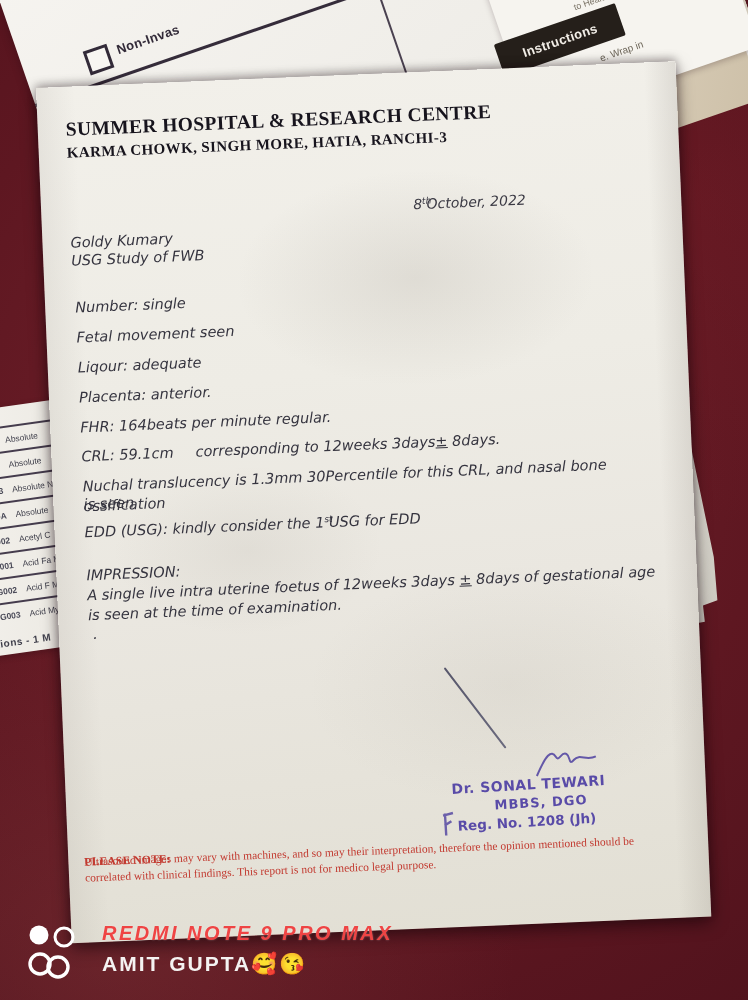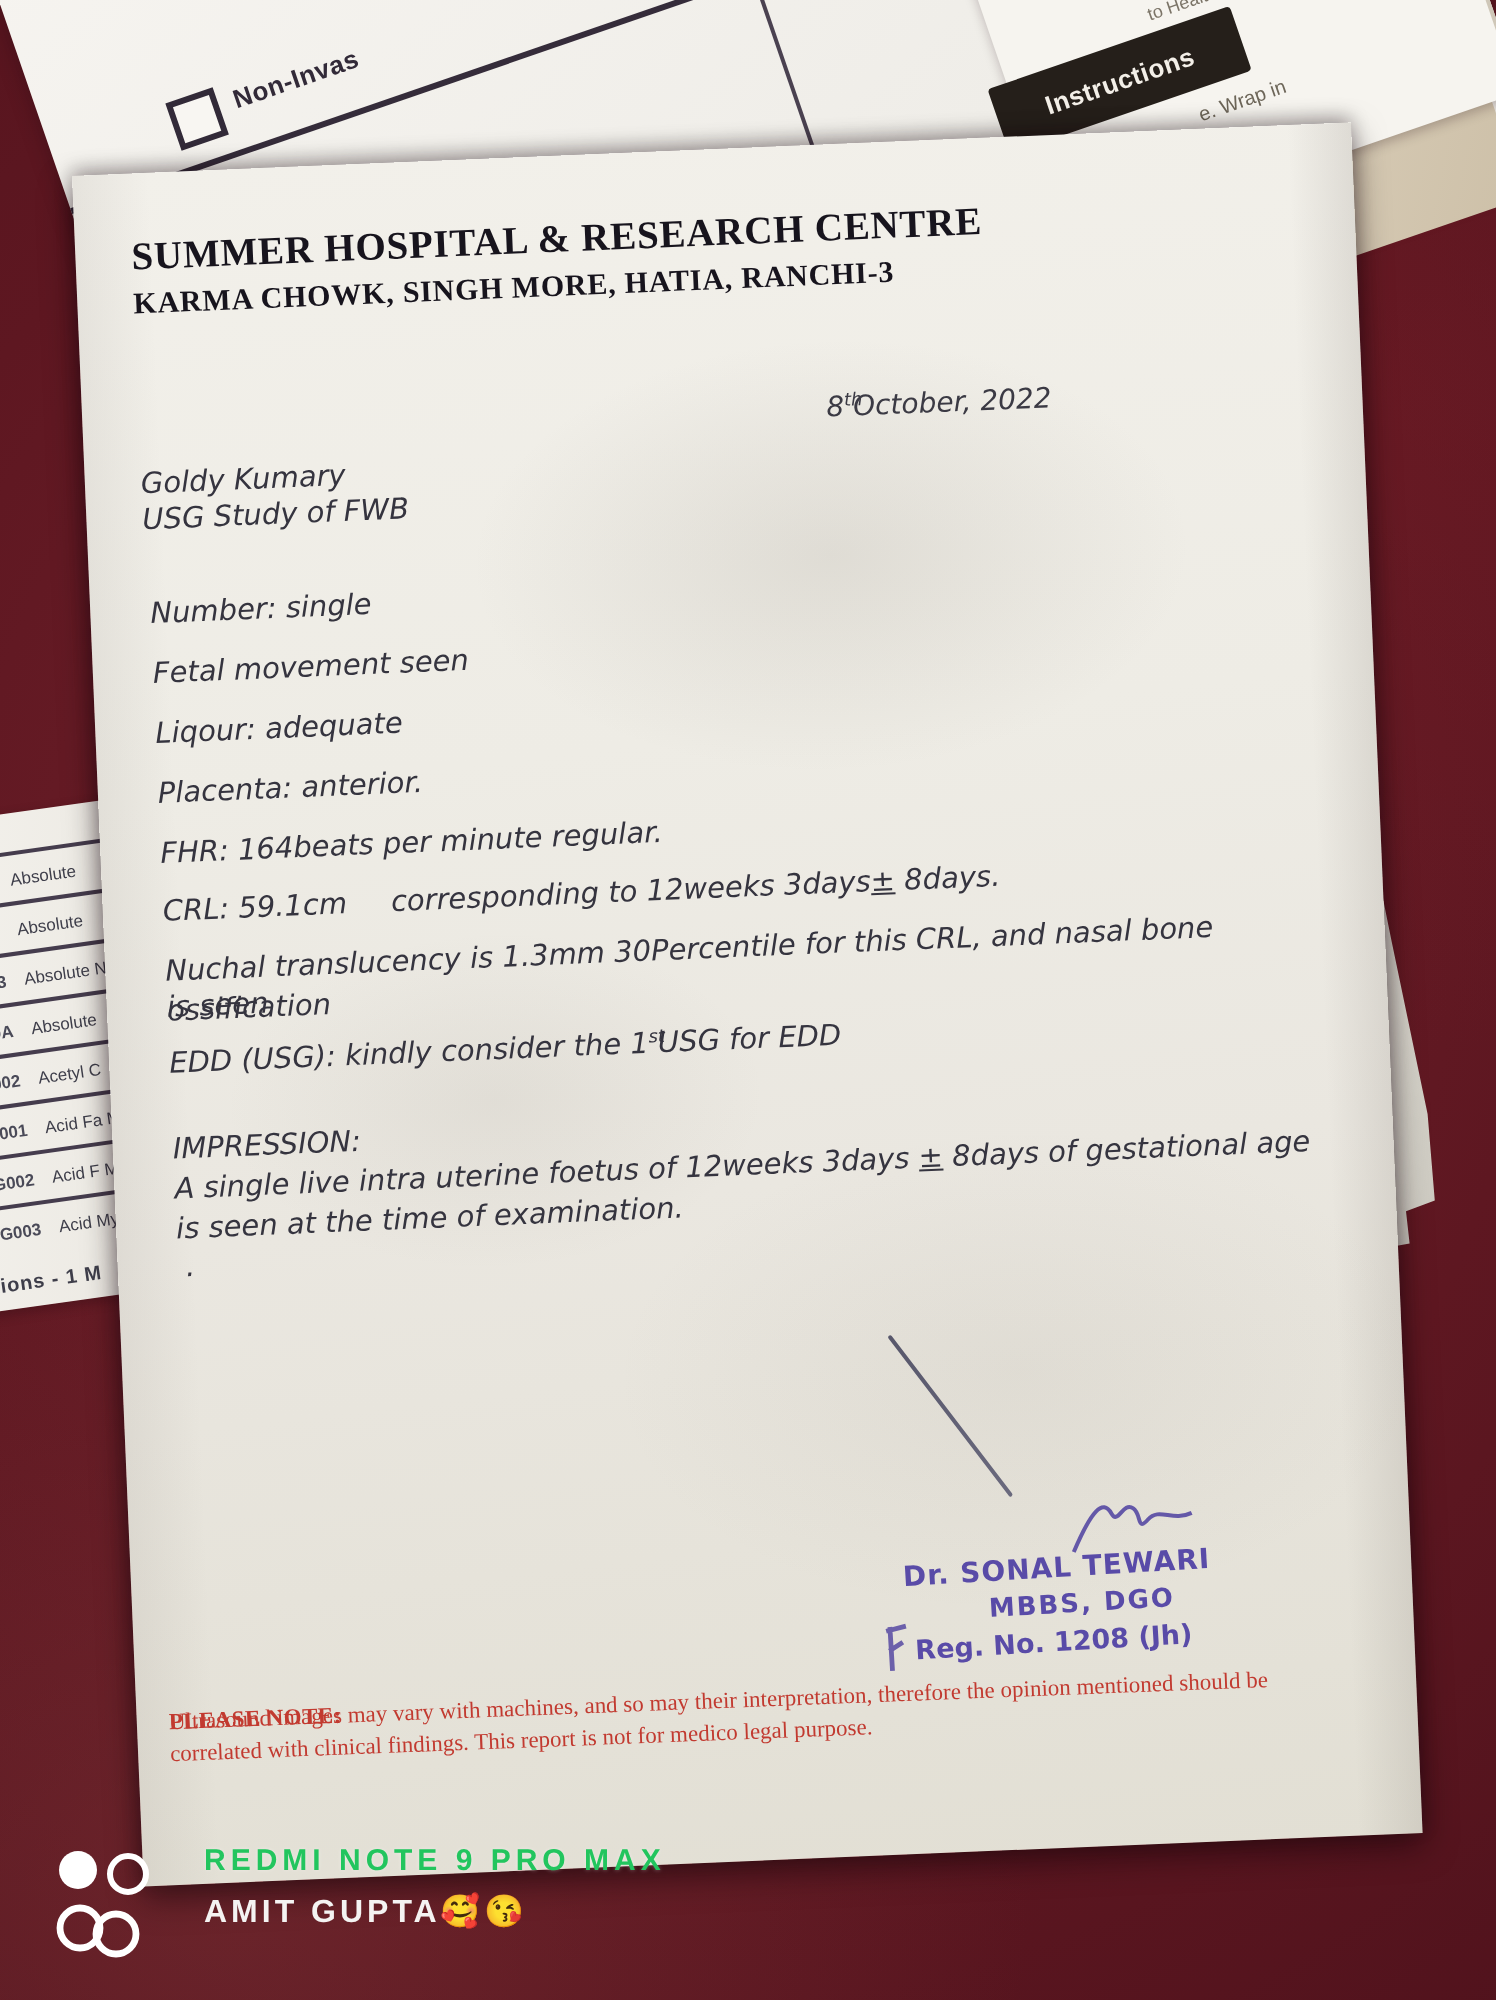--- a/index.html
+++ b/index.html
@@ -117,22 +117,22 @@
   .stamp svg{overflow:visible;}
   .sig{left:88px;top:-14px;width:80px;height:34px;}
   .flourish{left:-6px;top:44px;width:18px;height:26px;}
   .note{left:16px;top:768px;width:585px;font-family:"Liberation Serif",serif;
     font-size:11.5px;color:#c23a30;line-height:16px;white-space:normal;transform:rotate(.2deg);}
   .note b{font-weight:bold;letter-spacing:.2px;}
   
   .wm{position:absolute;left:28px;top:922px;z-index:10;display:flex;align-items:flex-start;}
   .wm-icon{width:58px;height:62px;margin-right:16px;}
   .wm-text{font-family:"Liberation Sans",sans-serif;font-weight:bold;letter-spacing:2.5px;}
-  .wm-device{font-size:15px;color:#22c55e;text-shadow:0 0 2px rgba(255,255,255,.35);}
-  .wm-owner{font-size:16px;color:#f4f3f2;margin-top:7px;letter-spacing:2px;}
+  .wm-device{font-size:20px;color:#ef4444;text-shadow:0 0 2px rgba(255,255,255,.35);font-style:italic;}
+  .wm-owner{font-size:21px;color:#f4f3f2;margin-top:7px;letter-spacing:2px;}
 </style>
 </head>
 <body>
 
 <div class="surface"></div>
 
 <div class="form-paper">
   <div class="form-thickline"></div>
   <div class="form-vline" style="left:360px;top:203px;height:140px;"></div>
   <div class="form-vline" style="left:466px;top:203px;height:140px;"></div>

